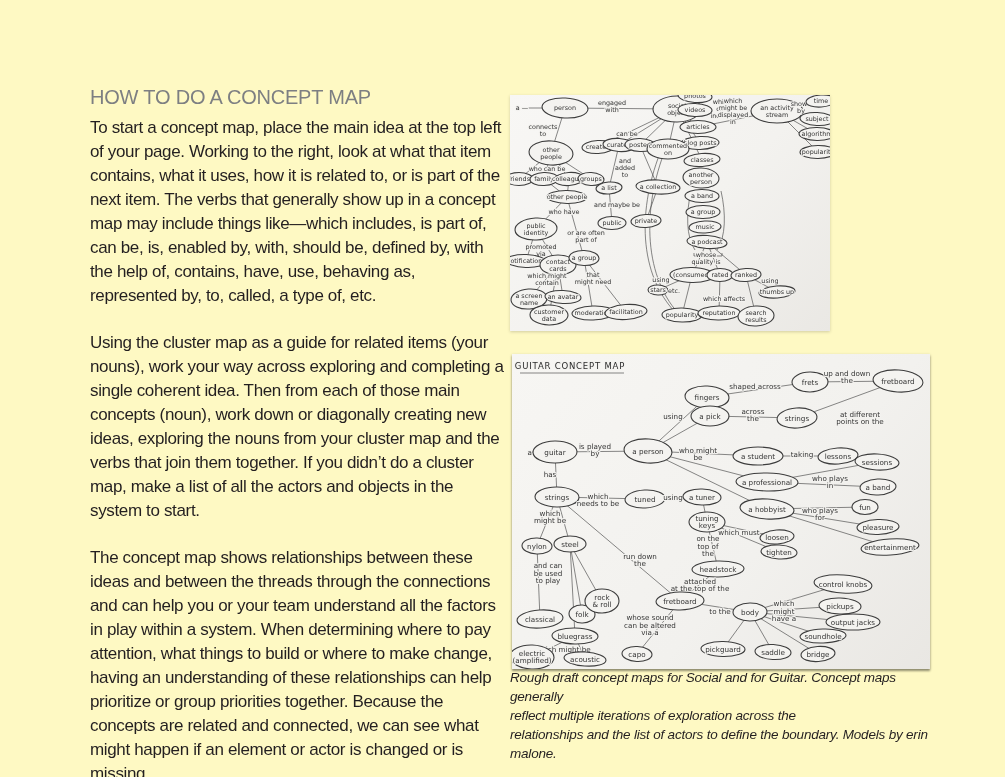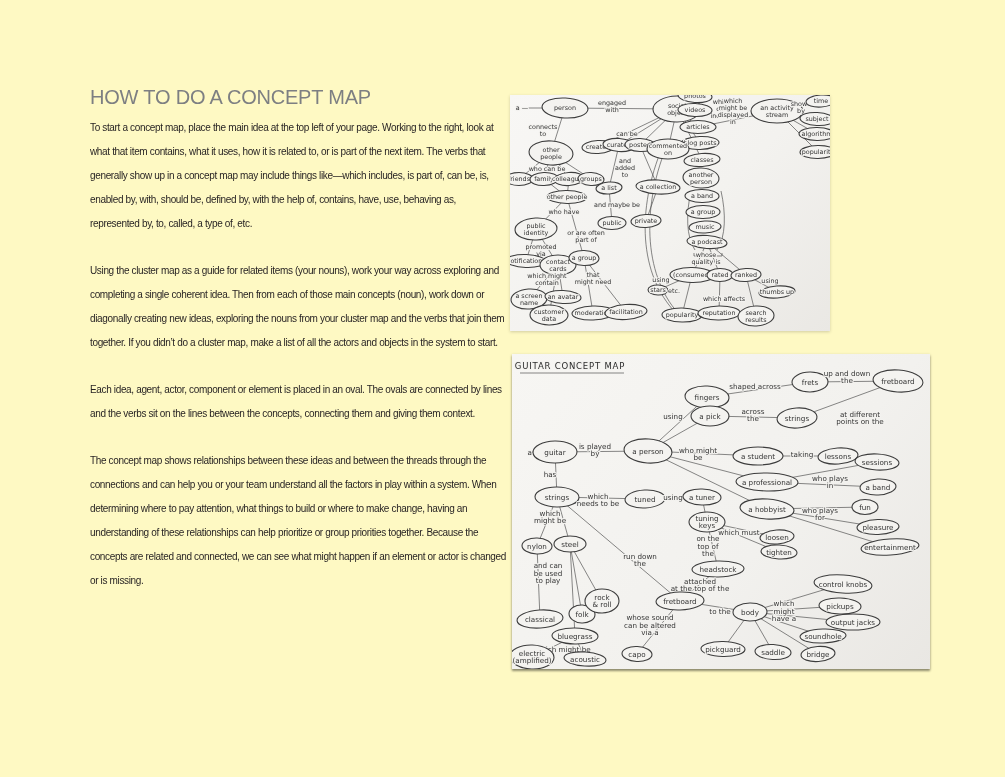--- a/index.html
+++ b/index.html
@@ -1,20 +1,20 @@
 <!DOCTYPE html>
 <html><head>
 <meta charset="utf-8">
 <style>
   html,body{margin:0;padding:0;background:#ffffff;}
   .page{position:relative;width:1005px;height:777px;background:#fef9c3;overflow:hidden;
         font-family:"Liberation Sans",sans-serif;color:#231f20;}
   .text-col{position:absolute;left:90px;top:86px;width:416px;}
   .page-title{font-size:20px;font-weight:400;color:#7d7f82;letter-spacing:-0.2px;margin:0 0 7px 0;}
-  .text-col p{margin:0 0 23px 0;font-size:10px;line-height:24px;letter-spacing:-0.35px;color:#231f20;}
+  .text-col p{margin:0 0 23px 0;font-size:17px;line-height:24px;letter-spacing:-0.35px;color:#231f20;}
   .fig{position:absolute;box-shadow:0 1px 3px rgba(0,0,0,0.18);}
   .fig-social{left:510px;top:95px;width:320px;height:236px;
       background:linear-gradient(135deg,#f8f7f5 0%,#f3f2ef 55%,#eae8e4 100%);}
   .fig-guitar{left:512px;top:354px;width:418px;height:315px;
       background:linear-gradient(130deg,#f7f6f3 0%,#f2f1ee 60%,#e9e7e3 100%);
       box-shadow:0 2px 2px rgba(0,0,0,0.35),0 1px 3px rgba(0,0,0,0.2);}
   .fig svg{display:block;width:100%;height:100%;}
   .fig svg text{font-family:"DejaVu Sans",sans-serif;fill:#343434;
       paint-order:stroke;stroke:#f3f2ef;stroke-width:2.2px;stroke-linejoin:round;}
   .fig svg .ttl{font-size:8.5px;letter-spacing:0.8px;fill:#2c2c2c;}
@@ -25,21 +25,20 @@
 </style>
 </head>
 <body>
 
 <div class="page">
 
   <div class="text-col">
     <h1 class="page-title">HOW TO DO A CONCEPT MAP</h1>
     <p>To start a concept map, place the main idea at the top left of your page. Working to the right, look at what that item contains, what it uses, how it is related to, or is part of the next item. The verbs that generally show up in a concept map may include things like—which includes, is part of, can be, is, enabled by, with, should be, defined by, with the help of, contains, have, use, behaving as, represented by, to, called, a type of, etc.</p>
     <p>Using the cluster map as a guide for related items (your nouns), work your way across exploring and completing a single coherent idea. Then from each of those main concepts (noun), work down or diagonally creating new ideas, exploring the nouns from your cluster map and the verbs that join them together. If you didn’t do a cluster map, make a list of all the actors and objects in the system to start.</p>
-    <p>Each idea, agent, actor, component or element is placed in an oval. The ovals are connected by lines and the verbs sit on the lines between the concepts, connecting them and giving them context.</p>
     <p>The concept map shows relationships between these ideas and between the threads through the connections and can help you or your team understand all the factors in play within a system. When determining where to pay attention, what things to build or where to make change, having an understanding of these relationships can help prioritize or group priorities together. Because the concepts are related and connected, we can see what might happen if an element or actor is changed or is missing.</p>
   </div>
 
   <div class="fig fig-social">
     <svg id="fig-social" viewBox="0 0 320 236">
         <line x1="12" y1="13" x2="55" y2="13"></line>
         <line x1="55" y1="13" x2="167" y2="14"></line>
         <line x1="167" y1="14" x2="185" y2="1"></line>
         <line x1="167" y1="14" x2="185" y2="15"></line>
         <line x1="167" y1="14" x2="188" y2="32"></line>
@@ -355,14 +354,19 @@
         <text x="311" text-anchor="middle" font-size="7.2"><tspan x="311" y="284.52">soundhole</tspan></text>
         <ellipse cx="306" cy="300" rx="17" ry="7.5" transform="rotate(-4 306 300)"></ellipse>
         <text x="306" text-anchor="middle" font-size="7.2"><tspan x="306" y="302.52">bridge</tspan></text>
         <ellipse cx="261" cy="298" rx="18" ry="7.5" transform="rotate(3 261 298)"></ellipse>
         <text x="261" text-anchor="middle" font-size="7.2"><tspan x="261" y="300.52">saddle</tspan></text>
         <ellipse cx="211" cy="295" rx="22" ry="7.5" transform="rotate(1 211 295)"></ellipse>
         <text x="211" text-anchor="middle" font-size="7.2"><tspan x="211" y="297.52">pickguard</tspan></text>
       </svg>
   </div>
 
+  <div class="caption">
+    <div>Rough draft concept maps for Social and for Guitar. Concept maps generally</div>
+    <div>reflect multiple iterations of exploration across the</div>
+    <div>relationships and the list of actors to define the boundary. Models by erin malone.</div>
+  </div>
 
 </div>
 
 </body></html>

